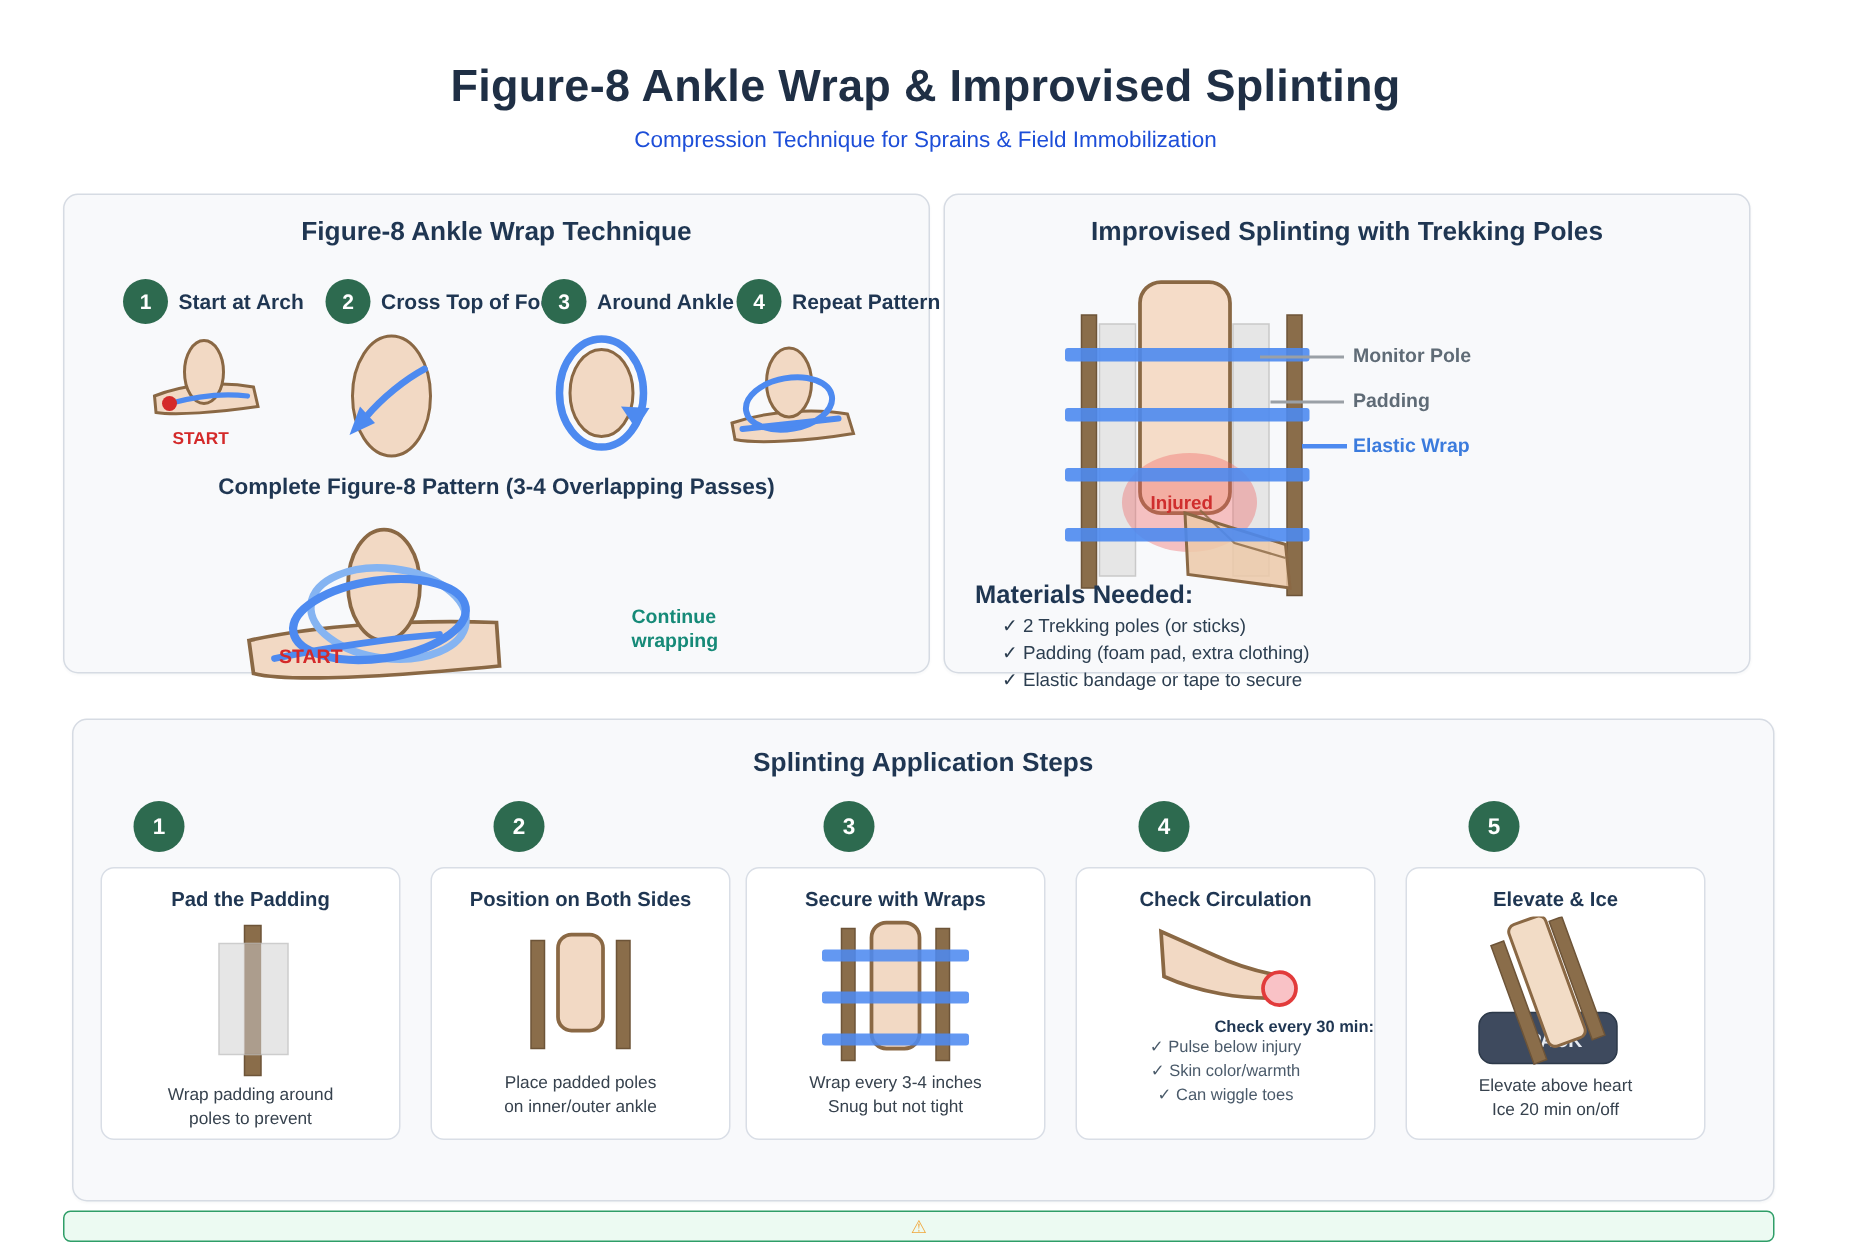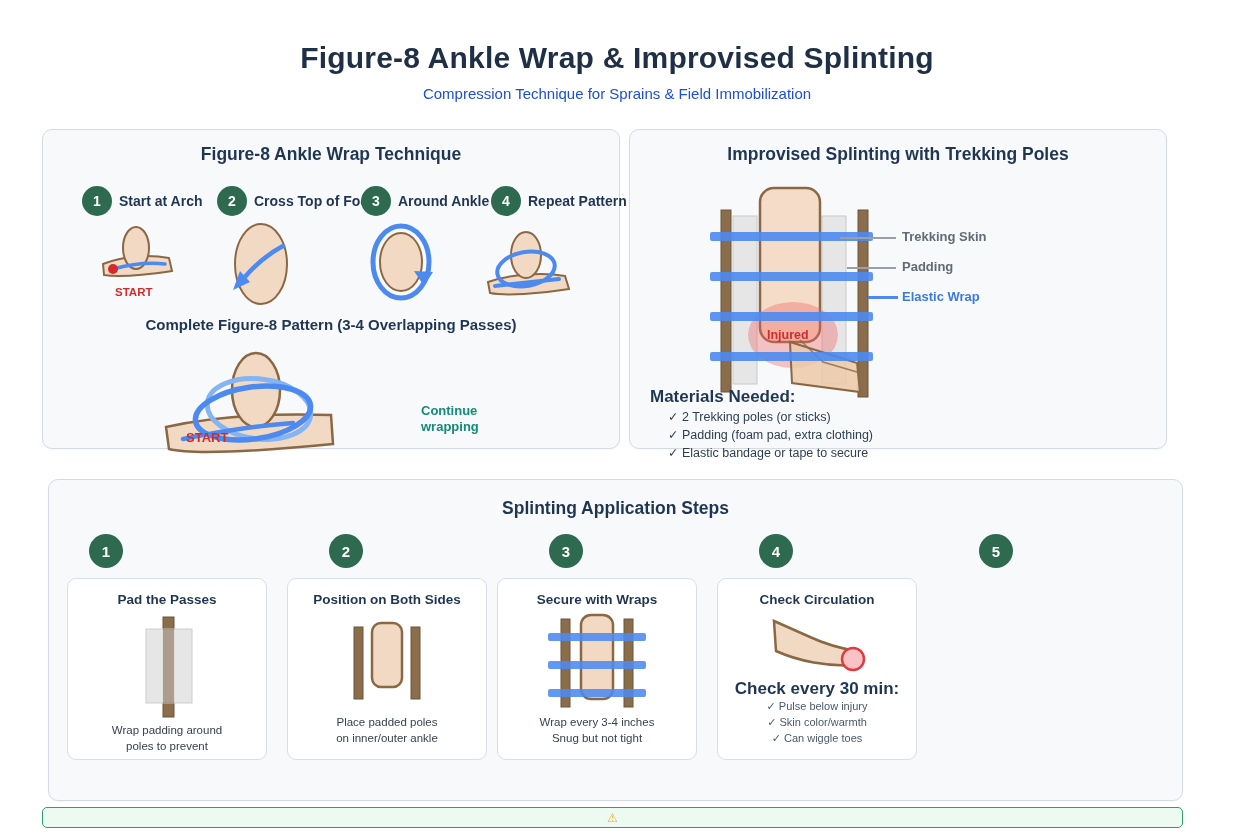--- a/index.html
+++ b/index.html
@@ -33,21 +33,21 @@
 
   .num-circle { position:absolute; width:34px; height:34px; border-radius:50%;
     background:#2d6a4f; color:#fff; font-size:15px; font-weight:700;
     display:flex; align-items:center; justify-content:center; }
 
   .card { position:absolute; top:98px; width:200px; height:182px; background:#ffffff;
     border:1px solid #d9dee6; border-radius:9px; overflow:hidden; }
   .card-title { margin-top:13px; text-align:center; font-size:13.5px; font-weight:700; color:#1f3652; }
   .card-art { display:block; margin:4px auto 0 auto; }
   .card-caption { text-align:center; font-size:11.5px; color:#37424e; line-height:1.35; }
-  .check-title { text-align:center; font-size:17px; font-weight:700; color:#1f3652; margin-top:2px; }
+  .check-title { text-align:right; font-size:11px; font-weight:700; color:#1f3652; margin-top:2px; }
   .check-item { text-align:center; font-size:11px; color:#4a5a6a; line-height:1.45; }
 
   .footer-banner { position:absolute; left:42px; top:778px; width:1141px; height:21px;
     background:#ecfaf2; border:1.5px solid #2f9e68; border-radius:5px;
     display:flex; align-items:center; justify-content:center; gap:6px; }
   .footer-text { font-size:11px; font-weight:600; color:#1b7a5e; white-space:nowrap; }
   .warn-icon { font-size:12px; color:#f0a63a; line-height:1; }
 
   svg text { font-family:"Liberation Sans", sans-serif; }
 </style>
@@ -129,21 +129,21 @@
       <path d="M85,162 L152,183 L155,212 L87,203 Z" fill="rgba(236,201,168,0.85)" stroke="#8a6844" stroke-width="2"></path>
       <path d="M95,160 L118,182 L152,192" fill="none" stroke="#8a6844" stroke-width="1.5" opacity="0.8"></path>
       <rect x="5" y="52" width="163" height="9" rx="2" fill="#4d8af0" opacity="0.9"></rect>
       <rect x="5" y="92" width="163" height="9" rx="2" fill="#4d8af0" opacity="0.9"></rect>
       <rect x="5" y="132" width="163" height="9" rx="2" fill="#4d8af0" opacity="0.9"></rect>
       <rect x="5" y="172" width="163" height="9" rx="2" fill="#4d8af0" opacity="0.9"></rect>
       <text x="62" y="159" font-size="12.5" font-weight="600" fill="#cf2e2e">Injured</text>
     </svg>
 
     <div class="legend-line" style="left:210px; top:107px; width:56px;"></div>
-    <div class="legend-label" style="left:272px; top:99px;">Trekking Skin</div>
+    <div class="legend-label" style="left:272px; top:99px;">Monitor Pole</div>
     <div class="legend-line" style="left:217px; top:137px; width:49px;"></div>
     <div class="legend-label" style="left:272px; top:129px;">Padding</div>
     <div class="legend-line blue" style="left:238px; top:166px; width:30px;"></div>
     <div class="legend-label blue" style="left:272px; top:159px;">Elastic Wrap</div>
 
     <div class="materials-title" style="left:20px; top:257px;">Materials Needed:</div>
     <div class="material-item" style="left:38px; top:279px;">✓ 2 Trekking poles (or sticks)</div>
     <div class="material-item" style="left:38px; top:297px;">✓ Padding (foam pad, extra clothing)</div>
     <div class="material-item" style="left:38px; top:315px;">✓ Elastic bandage or tape to secure</div>
   </div>
@@ -151,21 +151,21 @@
   <div class="panel" style="left:48px; top:450px; width:1135px; height:322px;">
     <div class="panel-title" style="top:18px;">Splinting Application Steps</div>
 
     <div class="num-circle" style="left:40px;  top:54px;">1</div>
     <div class="num-circle" style="left:280px; top:54px;">2</div>
     <div class="num-circle" style="left:500px; top:54px;">3</div>
     <div class="num-circle" style="left:710px; top:54px;">4</div>
     <div class="num-circle" style="left:930px; top:54px;">5</div>
 
     <div class="card" style="left:18px;">
-      <div class="card-title">Pad the Passes</div>
+      <div class="card-title">Pad the Padding</div>
       <svg class="card-art" width="110" height="112" viewBox="0 0 110 112">
         <rect x="51" y="6" width="11" height="100" fill="#8a6d4a" stroke="#6d5438"></rect>
         <rect x="34" y="18" width="46" height="74" fill="#e4e4e4" opacity="0.9" stroke="#c8c8c8"></rect>
         <rect x="51" y="18" width="11" height="74" fill="#7d6146" opacity="0.5"></rect>
       </svg>
       <div class="card-caption">
         <div>Wrap padding around</div>
         <div>poles to prevent</div>
       </div>
     </div>
@@ -204,19 +204,35 @@
       <svg class="card-art" width="110" height="62" viewBox="0 0 110 62" style="margin-top:8px;">
         <path d="M12,6 L48,22 C63,29 77,33 94,36 L94,50 C66,52 36,46 14,36 Z" fill="#f2d9c4" stroke="#8a6844" stroke-width="2.5"></path>
         <circle cx="91" cy="44" r="11" fill="#f9c2c6" stroke="#e23b3b" stroke-width="2.5"></circle>
       </svg>
       <div class="check-title">Check every 30 min:</div>
       <div class="check-item">✓ Pulse below injury</div>
       <div class="check-item">✓ Skin color/warmth</div>
       <div class="check-item">✓ Can wiggle toes</div>
     </div>
 
+    <div class="card" style="left:888px;">
+      <div class="card-title">Elevate &amp; Ice</div>
+      <svg class="card-art" width="130" height="106" viewBox="0 0 130 106">
+        <rect x="14" y="64" width="92" height="34" rx="9" fill="#3e4a5e" stroke="#2c3949"></rect>
+        <text x="47" y="87" font-size="13" font-weight="600" fill="#e8ecf2">PACK</text>
+        <g transform="rotate(-20 60 45)">
+          <rect x="33" y="8" width="9" height="84" fill="#8a6d4a" stroke="#6d5438"></rect>
+          <rect x="75" y="6" width="9" height="84" fill="#8a6d4a" stroke="#6d5438"></rect>
+          <rect x="47" y="0" width="26" height="86" rx="5" fill="#f2dcc6" stroke="#8a6844" stroke-width="2"></rect>
+        </g>
+      </svg>
+      <div class="card-caption">
+        <div>Elevate above heart</div>
+        <div>Ice 20 min on/off</div>
+      </div>
+    </div>
   </div>
 
   <div class="footer-banner">
     <span class="warn-icon">⚠</span>
   </div>
 
 </div>
 
 </body></html>

